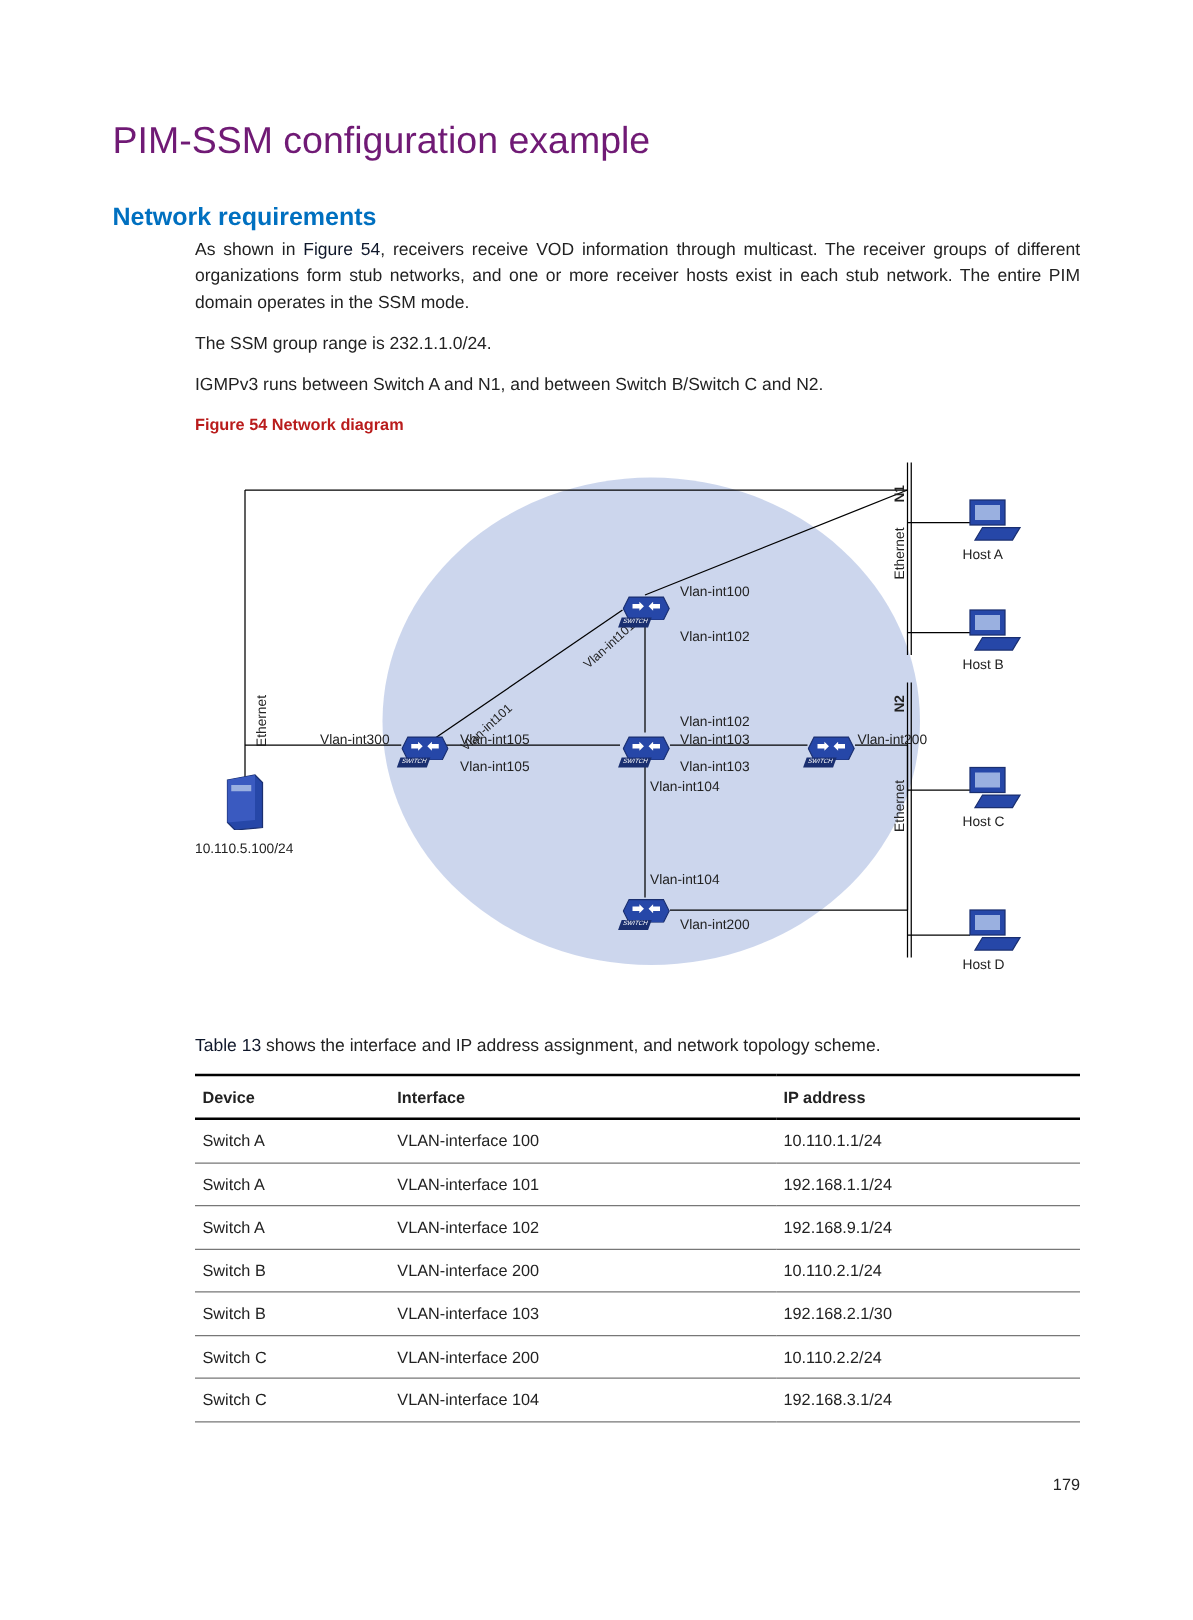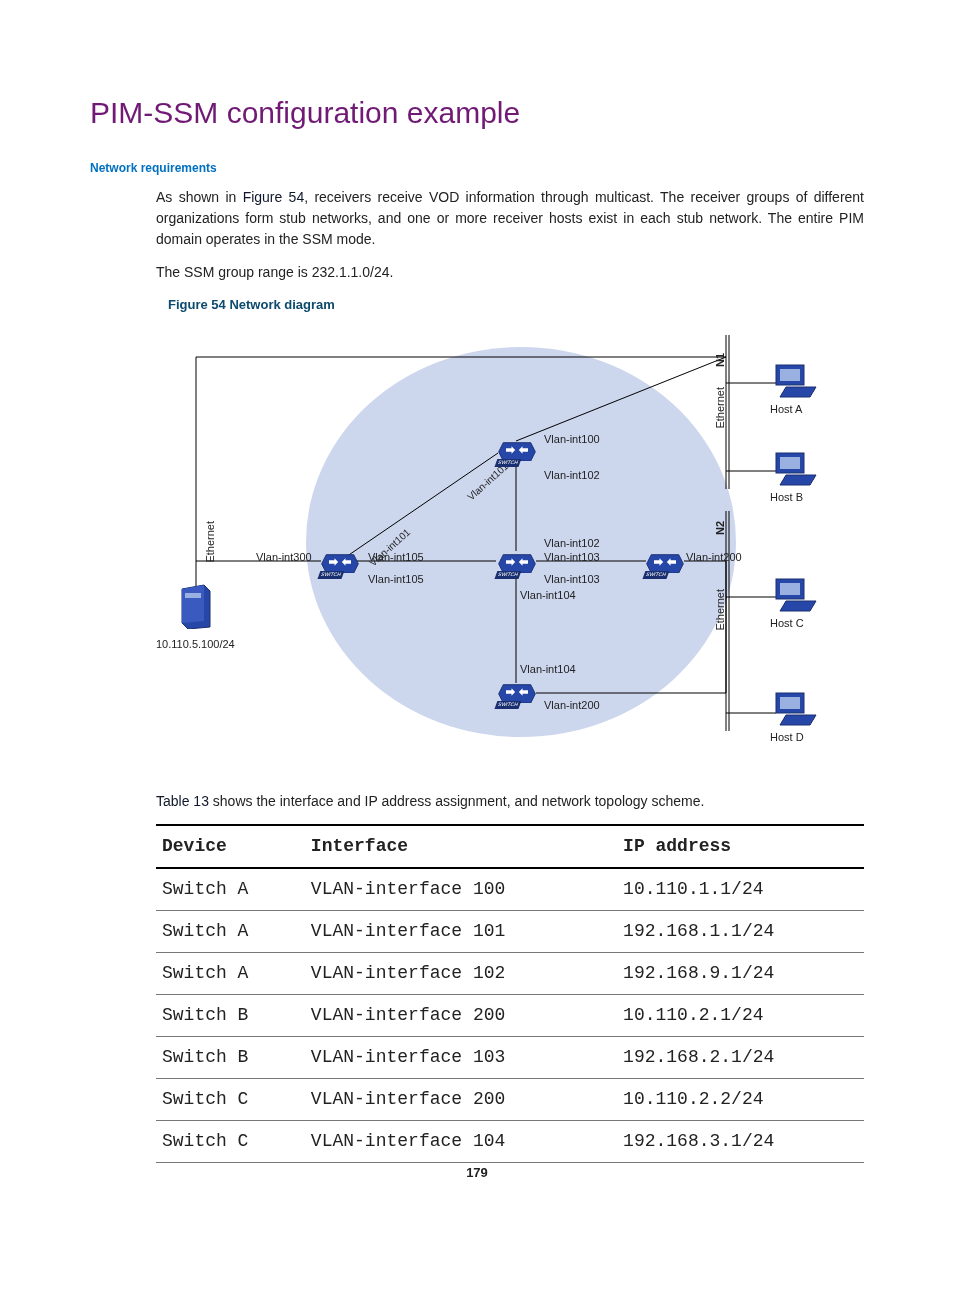--- a/index.html
+++ b/index.html
@@ -15,31 +15,30 @@
   }
   h1 {
     color: #701a75;
     font-weight: 400;
     font-size: 30px;
     margin-bottom: 24px;
   }
   h2 {
     color: #0070c0;
     font-weight: 700;
-    font-size: 12px;
-    margin-bottom: 10px;
+    font-size: 20px;
   }
   .content { padding-left: 66px; }
   .content p { margin-bottom: 12px; text-align: justify; }
   .link { color: #0f172a; }
   .fig-caption {
-    color: #0c4a6e;
+    color: #b91c1c;
     font-weight: 700;
     font-size: 13px;
-    margin: 10px 0 6px 12px;
+    margin: 10px 0 6px 0;
   }
   
   .diagram-wrap {
     width: 720px;
     height: 440px;
     position: relative;
     margin: 0 auto 30px auto;
     font-size: 11px;
   }
   .cloud {
@@ -65,47 +64,47 @@
     width: 32px; height: 46px;
   }
   .server-icon svg { width: 100%; height: 100%; }
   .lbl { position: absolute; white-space: nowrap; }
   .vtxt { writing-mode: vertical-rl; transform: rotate(180deg); font-weight: 700; }
   .rot45 { transform: rotate(-42deg); transform-origin: left bottom; font-size: 10px; }
   
   table {
     width: 100%;
     border-collapse: collapse;
-    font-size: 18px;
-    font-family: Liberation Mono, monospace;
+    font-size: 13px;
   }
   th, td {
     text-align: left;
     padding: 7px 6px;
     border-bottom: 1px solid #777;
   }
   thead th {
     border-top: 2px solid #000;
     border-bottom: 2px solid #000;
     font-weight: 700;
   }
-  .page-num { text-align: center; font-size: 13px; font-weight: bold; }
+  .page-num { text-align: right; margin-top: 40px; font-size: 13px; }
 </style>
 </head>
 <body>
 
 <h1>PIM-SSM configuration example</h1>
 
 <h2>Network requirements</h2>
 
 <div class="content">
   <p>
     <span>As shown in </span><span class="link">Figure 54</span><span>, receivers receive VOD information through multicast. The receiver groups of different organizations form stub networks, and one or more receiver hosts exist in each stub network. The entire PIM domain operates in the SSM mode.</span>
   </p>
   <p>The SSM group range is 232.1.1.0/24.</p>
+  <p>IGMPv3 runs between Switch A and N1, and between Switch B/Switch C and N2.</p>
 
   <div class="fig-caption">Figure 54 Network diagram</div>
 
   <div class="diagram-wrap">
     <div class="cloud"></div>
 
     <svg style="position:absolute;left:0;top:0;width:720px;height:440px">
 
       <line x1="40" y1="36" x2="40" y2="290" stroke="#000"></line>
       <line x1="40" y1="36" x2="570" y2="36" stroke="#000"></line>
@@ -288,21 +287,21 @@
           <td>192.168.9.1/24</td>
         </tr>
         <tr>
           <td>Switch B</td>
           <td>VLAN-interface 200</td>
           <td>10.110.2.1/24</td>
         </tr>
         <tr>
           <td>Switch B</td>
           <td>VLAN-interface 103</td>
-          <td>192.168.2.1/24</td>
+          <td>192.168.2.1/30</td>
         </tr>
         <tr>
           <td>Switch C</td>
           <td>VLAN-interface 200</td>
           <td>10.110.2.2/24</td>
         </tr>
         <tr>
           <td>Switch C</td>
           <td>VLAN-interface 104</td>
           <td>192.168.3.1/24</td>

